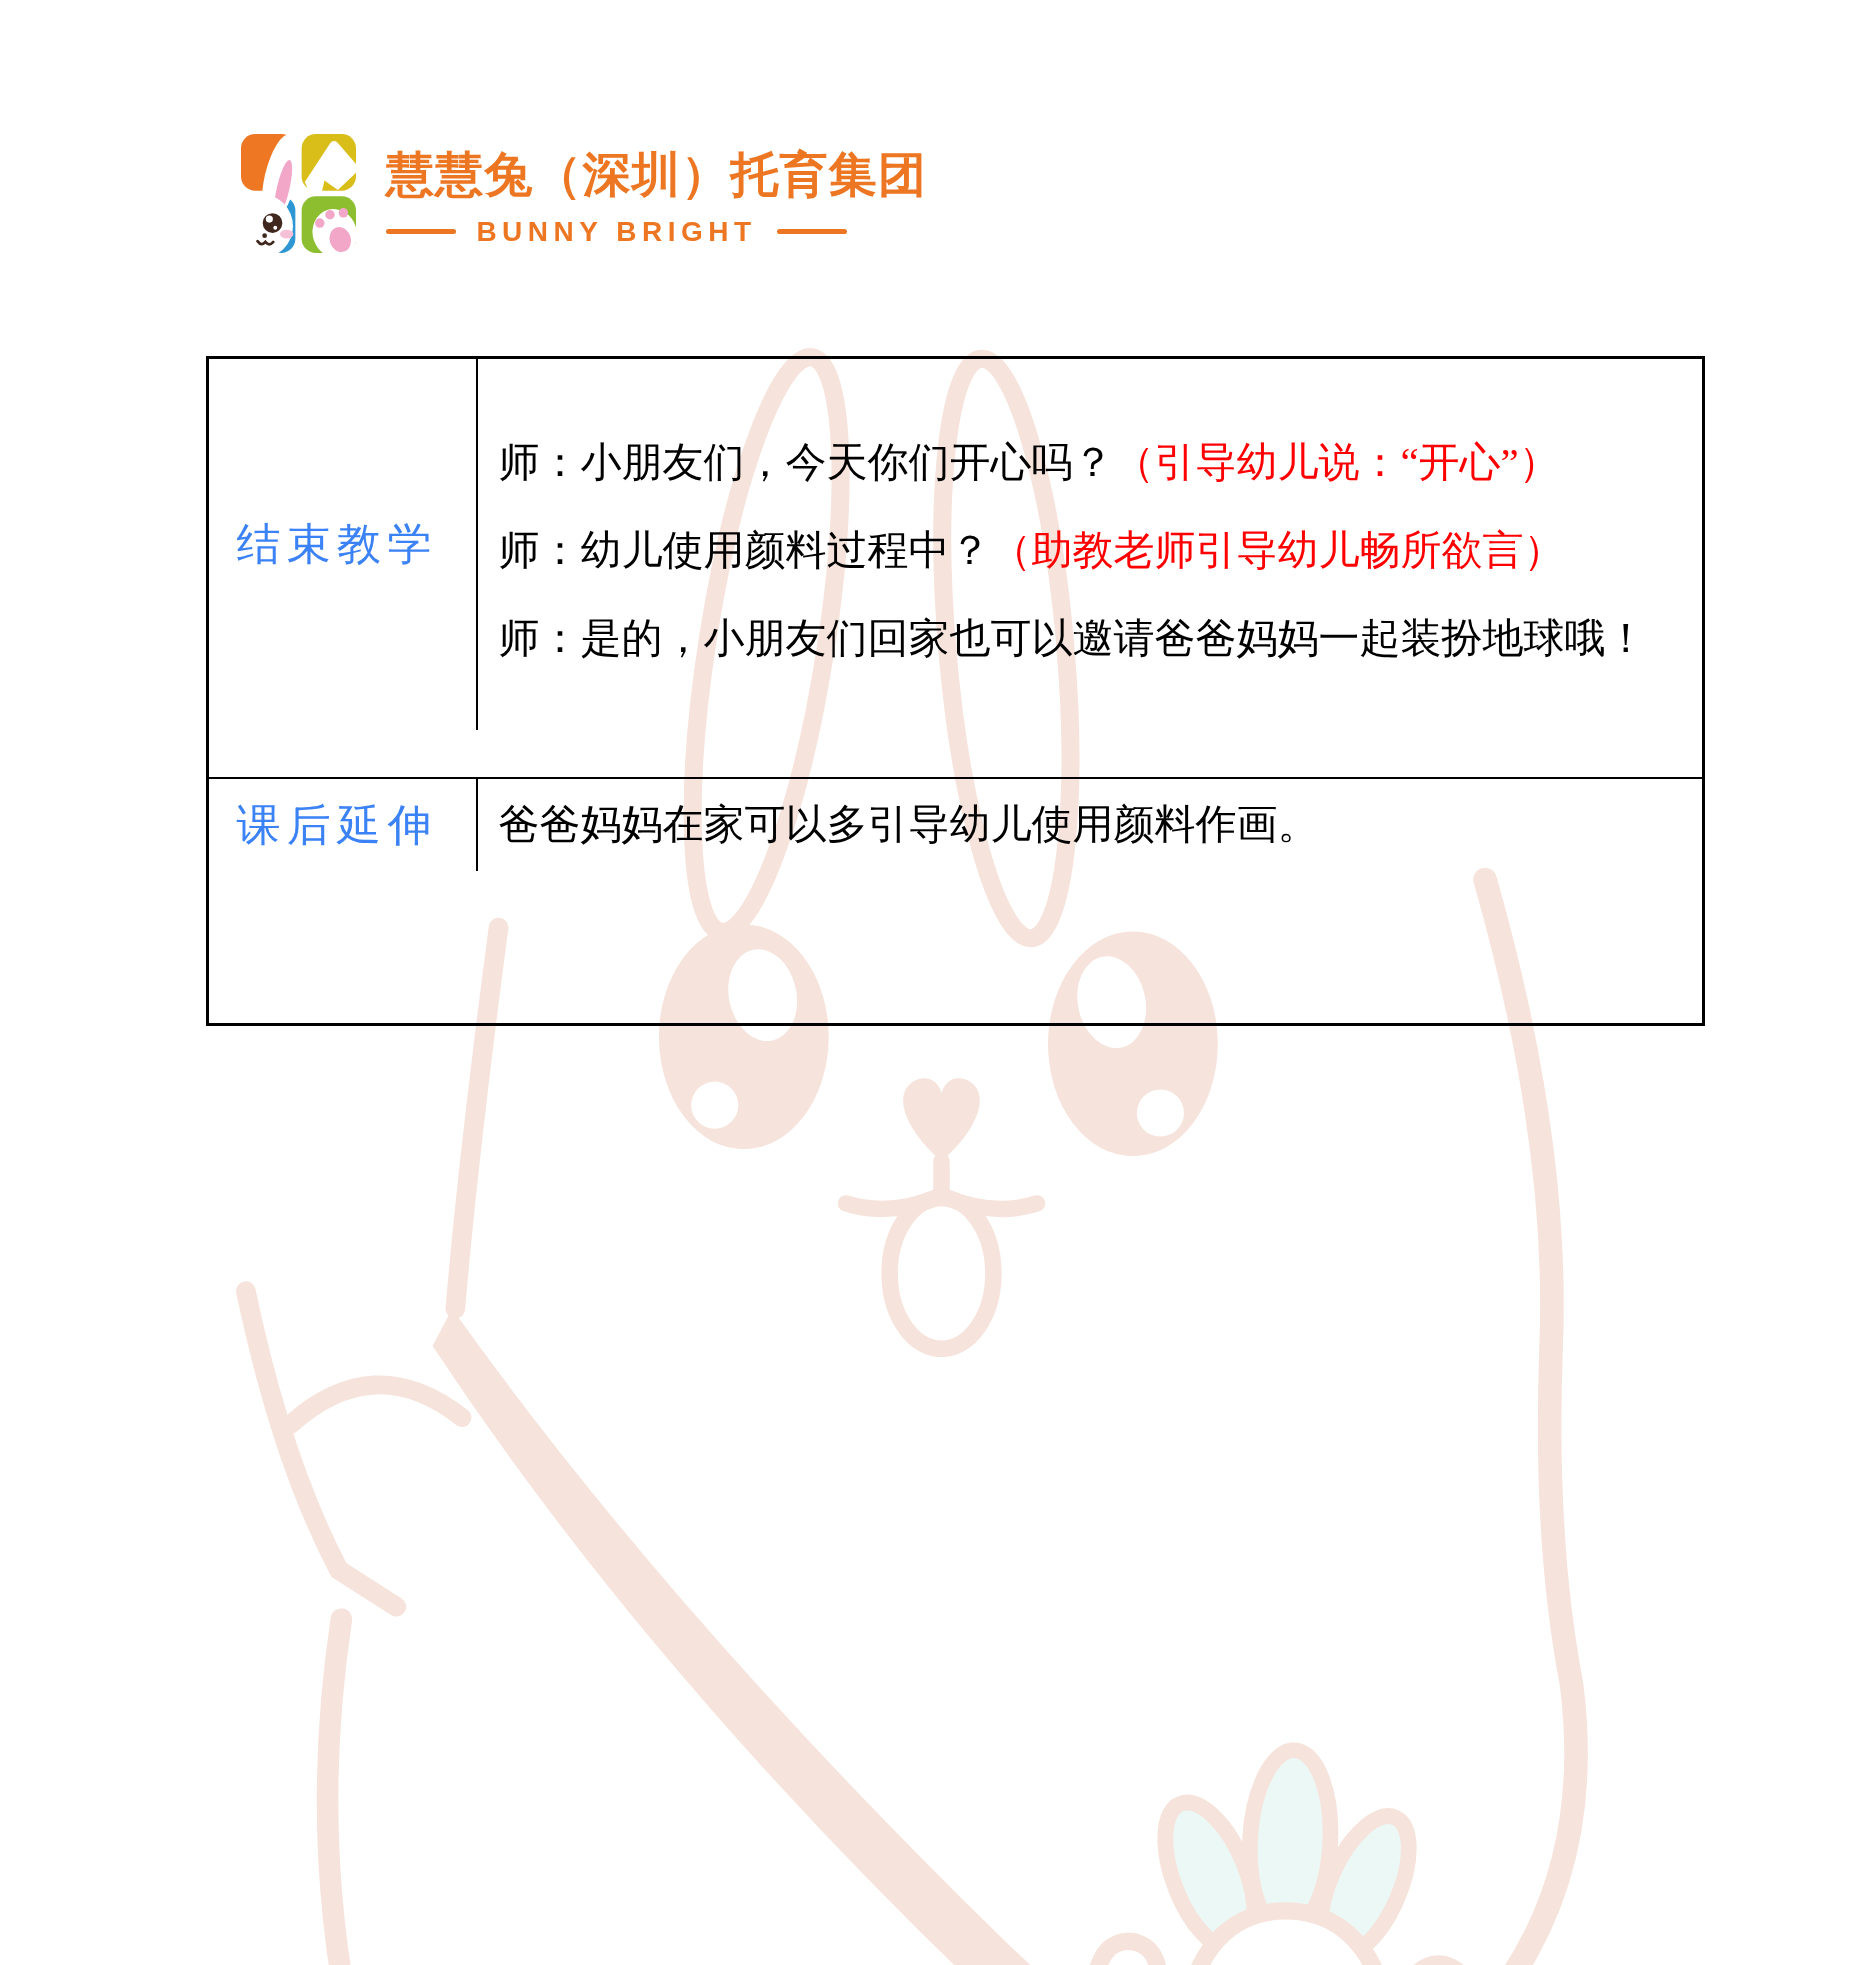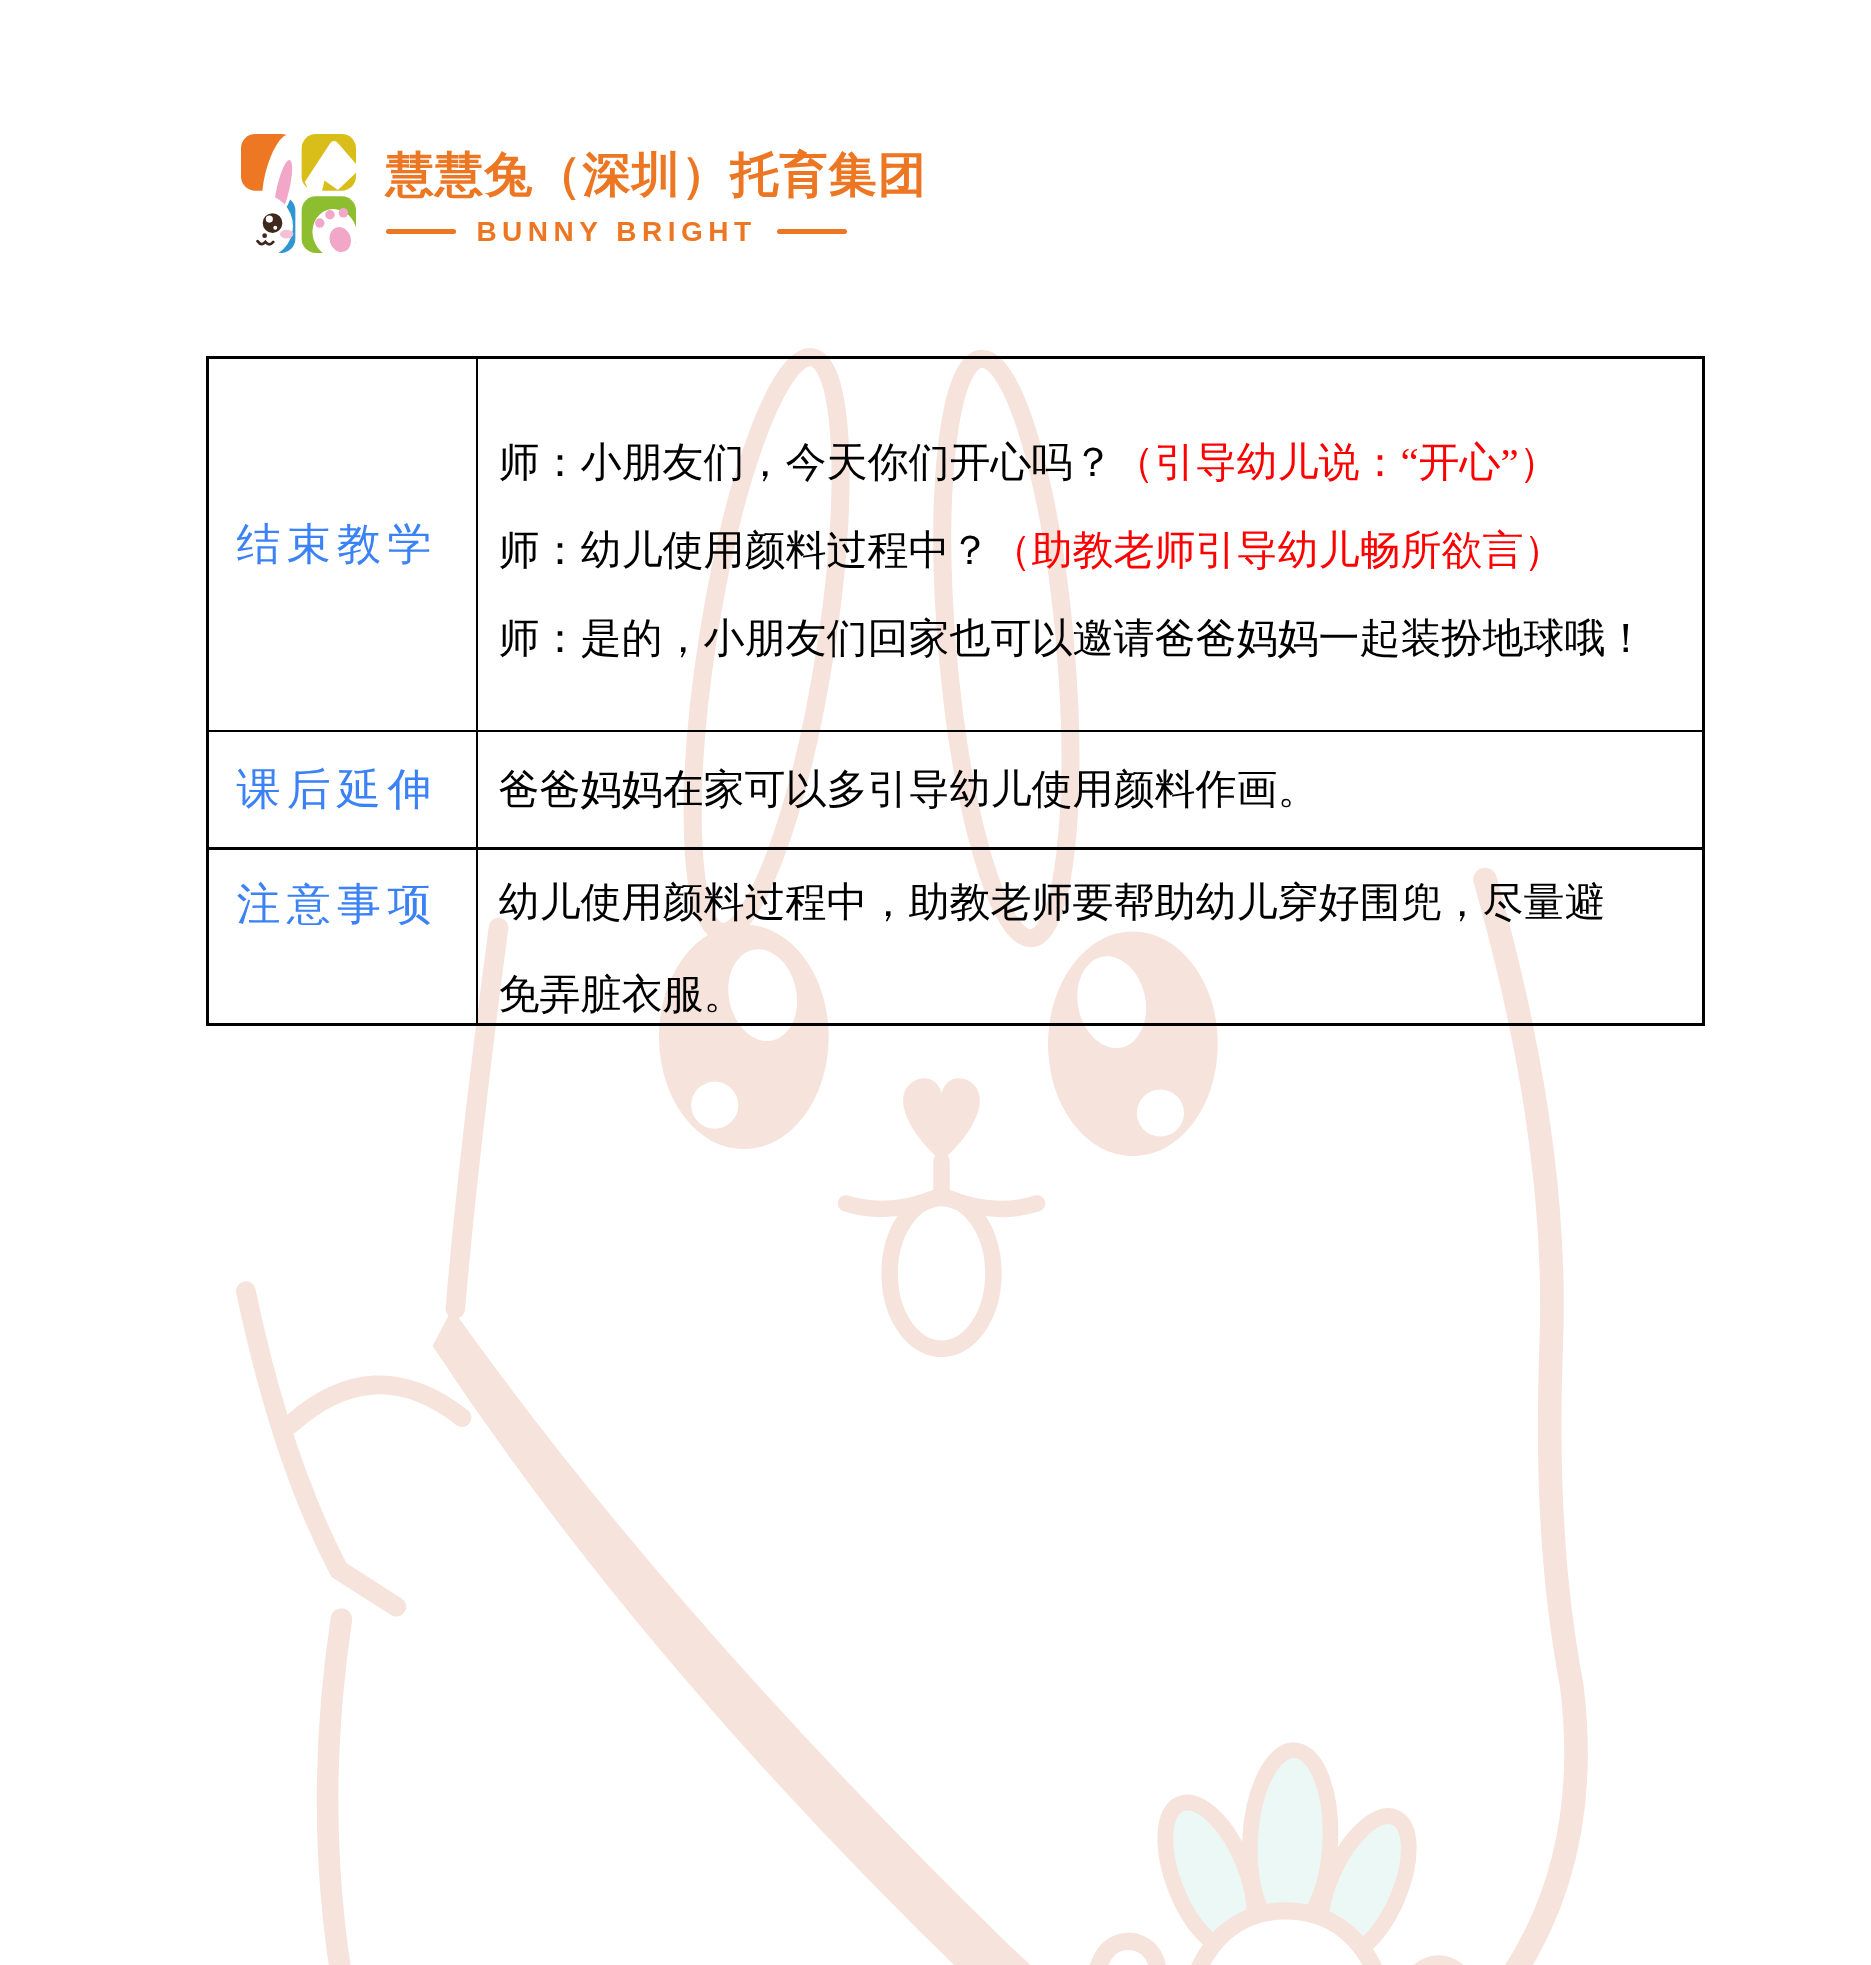--- a/index.html
+++ b/index.html
@@ -29,21 +29,21 @@
     font-weight:800;font-size:28px;color:#ED7623;letter-spacing:5.5px;white-space:nowrap;
   }
 
   
   .lesson-table{
     position:absolute;left:206px;top:356px;width:1499px;height:670px;
     border:3.1px solid #000;display:flex;flex-direction:column;z-index:1;background:transparent;
   }
   .trow{display:flex;min-height:0;}
   .trow-1{height:371px;}
-  .trow-2{height:117px;border-top:2px solid #000;}
+  .trow-2{height:94px;border-top:2px solid #000;margin-top:47px;}
   .trow-3{flex:1;border-top:3.9px solid #000;}
   .tlabel{
     width:269px;border-right:2.4px solid #000;
     font-size:44px;letter-spacing:6.3px;color:#3b82f6;
     padding-left:27.5px;display:flex;align-items:center;white-space:nowrap;
   }
   .trow-3 .tlabel{align-items:flex-start;padding-top:25px;}
   .tcontent{flex:1;font-size:41px;color:#000;padding-left:20.4px;overflow:hidden;}
   .trow-1 .tcontent{padding-top:23px;line-height:88px;white-space:nowrap;margin-top:36px;}
   .trow-2 .tcontent{display:flex;align-items:center;line-height:1.25;white-space:nowrap;}
@@ -165,24 +165,17 @@
       </div>
     </div>
 
     <div class="trow trow-2">
       <div class="tlabel">课后延伸</div>
       <div class="tcontent">
         <div class="tline"><span>爸爸妈妈在家可以多引导幼儿使用颜料作画。</span></div>
       </div>
     </div>
 
-    <div class="trow trow-3">
-      <div class="tlabel">注意事项</div>
-      <div class="tcontent">
-        <div class="tline"><span>幼儿使用颜料过程中，助教老师要帮助幼儿穿好围兜，尽量避</span></div>
-        <div class="tline"><span>免弄脏衣服。</span></div>
-      </div>
-    </div>
 
   </div>
 
 </div>
 
 
 </body></html>

